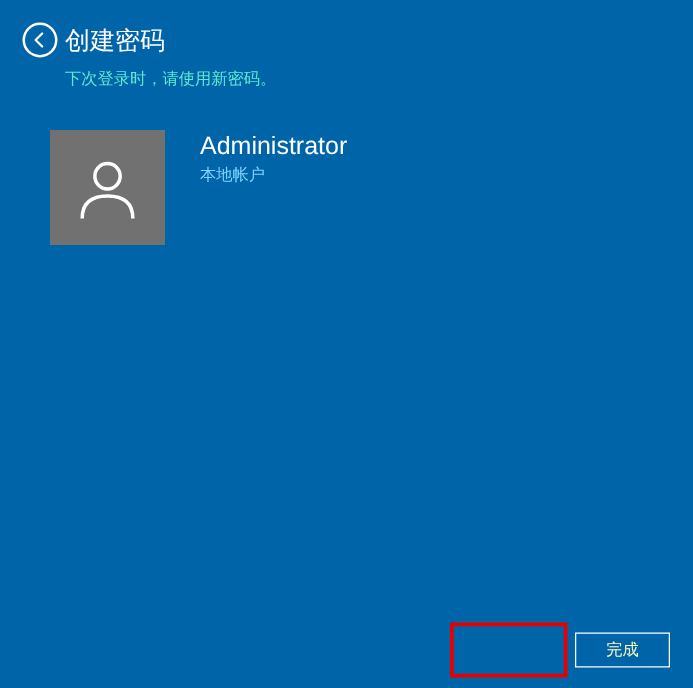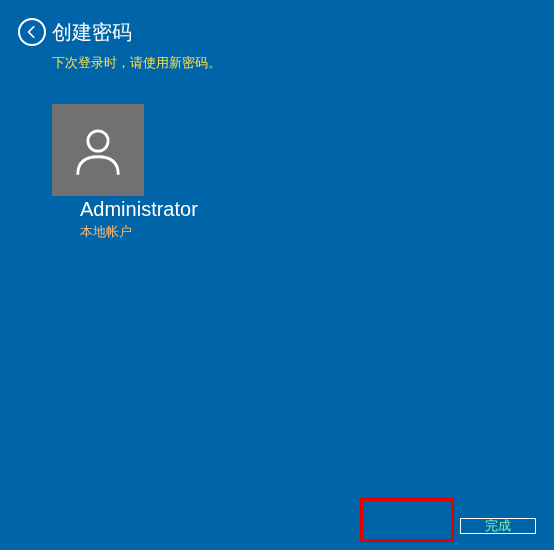--- a/index.html
+++ b/index.html
@@ -37,29 +37,28 @@
       width: 14px;
       height: 14px;
     }
     .title {
       font-size: 20px;
       font-weight: 400;
       color: #ffffff;
     }
     .subtitle {
       font-size: 13px;
-      color: #fde047;
+      color: #5eead4;
       padding-left: 52px;
       margin-top: 2px;
     }
     .account-block {
       display: flex;
-      padding-left: 52px;
+      padding-left: 40px;
       margin-top: 32px;
-      flex-direction: column;
     }
     .avatar {
       width: 92px;
       height: 92px;
       background: #717171;
       display: flex;
       align-items: center;
       justify-content: center;
       flex-shrink: 0;
     }
@@ -71,36 +70,36 @@
       margin-left: 28px;
       padding-top: 2px;
     }
     .account-name {
       font-size: 20px;
       font-weight: 300;
       color: #ffffff;
     }
     .account-type {
       font-size: 13px;
-      color: #fdba74;
+      color: #7dd3fc;
       margin-top: 2px;
     }
     .footer {
       position: absolute;
       bottom: 16px;
       right: 18px;
       display: flex;
       gap: 10px;
     }
     .btn {
       min-width: 76px;
-      height: 16px;
+      height: 28px;
       border: 1.5px solid #ffffff;
       background: transparent;
-      color: #86efac;
+      color: #fef9c3;
       font-size: 13px;
       font-family: inherit;
       cursor: pointer;
       display: flex;
       align-items: center;
       justify-content: center;
       padding: 0 14px;
     }
     .highlight-box {
       position: absolute;

